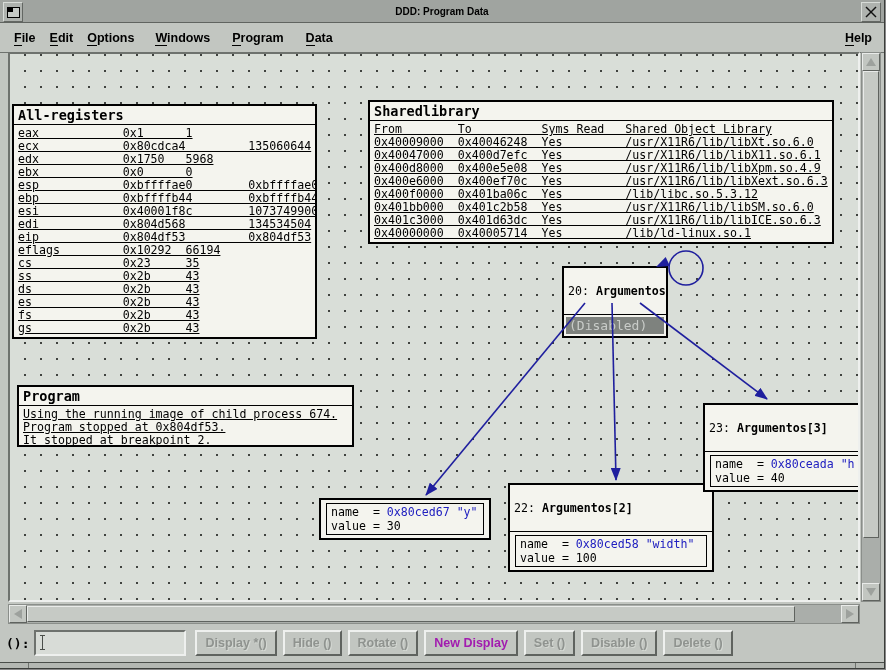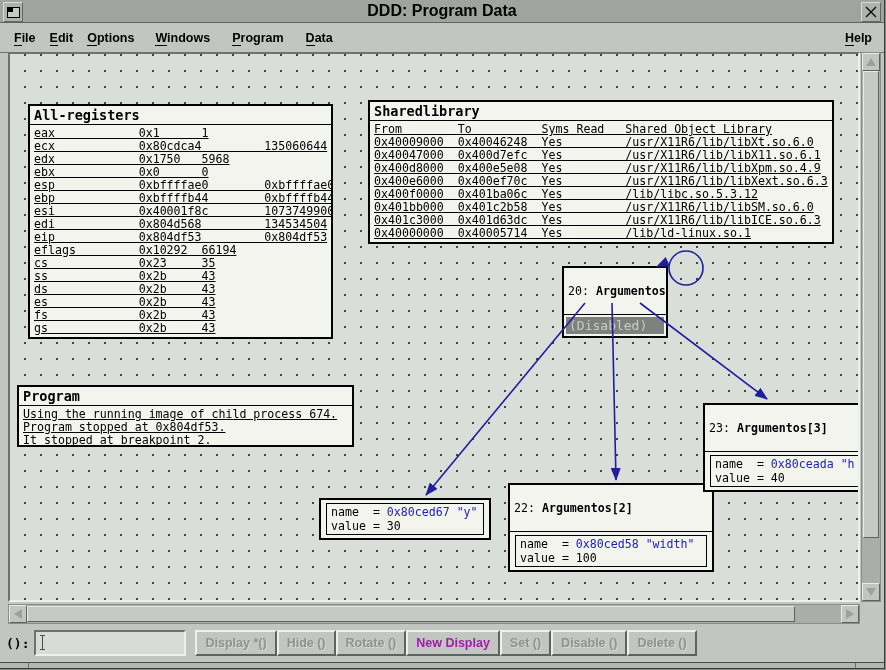--- a/index.html
+++ b/index.html
@@ -2,21 +2,21 @@
 <html><head>
 <meta charset="utf-8">
 <style>
   html,body{margin:0;padding:0;}
   body{width:886px;height:670px;background:#888;font-family:"Liberation Sans",sans-serif;}
   .app{position:relative;width:884px;height:668px;background:#c2c6c1;outline:1px solid #3a3d3a;overflow:hidden;}
 
   
   .titlebar{position:absolute;left:0;top:0;width:100%;height:22px;background:#a0a4a0;
             border-bottom:1px solid #606460;display:flex;align-items:center;}
-  .titlebar .title{position:absolute;left:0;right:0;text-align:center;font-weight:bold;font-size:16px;color:#000;}
+  .titlebar .title{position:absolute;left:0;right:0;text-align:center;font-weight:bold;font-size:10px;color:#000;}
   .winbtn{position:absolute;top:2px;width:18px;height:18px;background:#aeb2ae;
           border-top:1px solid #d8dcd8;border-left:1px solid #d8dcd8;
           border-right:1px solid #636763;border-bottom:1px solid #636763;
           display:flex;align-items:center;justify-content:center;cursor:pointer;}
   .winbtn.left{left:3px;} .winbtn.right{right:3px;}
   .wicon-outer{width:11px;height:9px;border:1px solid #000;position:relative;background:#c6cac6;}
   .wicon-inner{position:absolute;left:0;top:0;width:5px;height:4px;background:#000;}
 
   
   .menubar{position:absolute;left:0;top:23px;width:100%;height:29px;background:#c2c6c1;
@@ -74,21 +74,21 @@
   
   .toolbar{position:absolute;left:0;top:624px;width:100%;height:38px;background:#c2c6c1;
            display:flex;align-items:center;}
   .arglabel{font-family:"DejaVu Sans Mono",monospace;font-weight:bold;font-size:13px;margin-left:6px;color:#000;}
   .argfield{position:relative;margin-left:5px;width:148px;height:22px;background:#d8dcd7;
     border-top:2px solid #6e726e;border-left:2px solid #6e726e;border-bottom:2px solid #eef0ee;border-right:2px solid #eef0ee;
     cursor:text;}
   .caret{position:absolute;left:6px;top:3px;width:1px;height:15px;background:#4a4e4a;}
   .caret::before,.caret::after{content:"";position:absolute;left:-2px;width:5px;height:1px;background:#4a4e4a;}
   .caret::before{top:0;} .caret::after{bottom:0;}
-  .tbuttons{display:flex;margin-left:9px;gap:0;}
+  .tbuttons{display:flex;margin-left:9px;gap:6px;}
   .tbtn{background:#c2c6c1;font-family:"Liberation Sans",sans-serif;font-weight:bold;font-size:12.5px;
     padding:4px 8px;color:#a21caf;cursor:pointer;white-space:nowrap;
     border-top:2px solid #eef0ee;border-left:2px solid #eef0ee;border-right:2px solid #5f635f;border-bottom:2px solid #5f635f;}
   .tbtn.disabled{color:#8f938f;text-shadow:1px 1px 0 #d4d8d3;cursor:default;}
 
   .bottomframe{position:absolute;left:0;top:662px;width:100%;height:6px;background:#b4b8b3;border-top:1px solid #4a4e4a;}
   .bottomframe .notch{position:absolute;top:0;width:1px;height:6px;background:#6e726e;}
 </style>
 </head>
 <body>
@@ -116,21 +116,21 @@
     <span class="menu m-options"><span class="mn">O</span>ptions</span>
     <span class="menu m-windows"><span class="mn">W</span>indows</span>
     <span class="menu m-program"><span class="mn">P</span>rogram</span>
     <span class="menu m-data"><span class="mn">D</span>ata</span>
     <span class="menu m-help"><span class="mn">H</span>elp</span>
   </div>
 
   <div class="canvas-frame">
   <div class="canvas">
 
-    <div class="gbox" style="left:18px;top:50px;width:301px;height:231px;">
+    <div class="gbox" style="left:2px;top:50px;width:301px;height:231px;">
       <div class="gtitle">All-registers</div>
       <pre>eax            0x1      1
 ecx            0x80cdca4         135060644
 edx            0x1750   5968
 ebx            0x0      0
 esp            0xbffffae0        0xbffffae0
 ebp            0xbffffb44        0xbffffb44
 esi            0x40001f8c        1073749900
 edi            0x804d568         134534504
 eip            0x804df53         0x804df53

